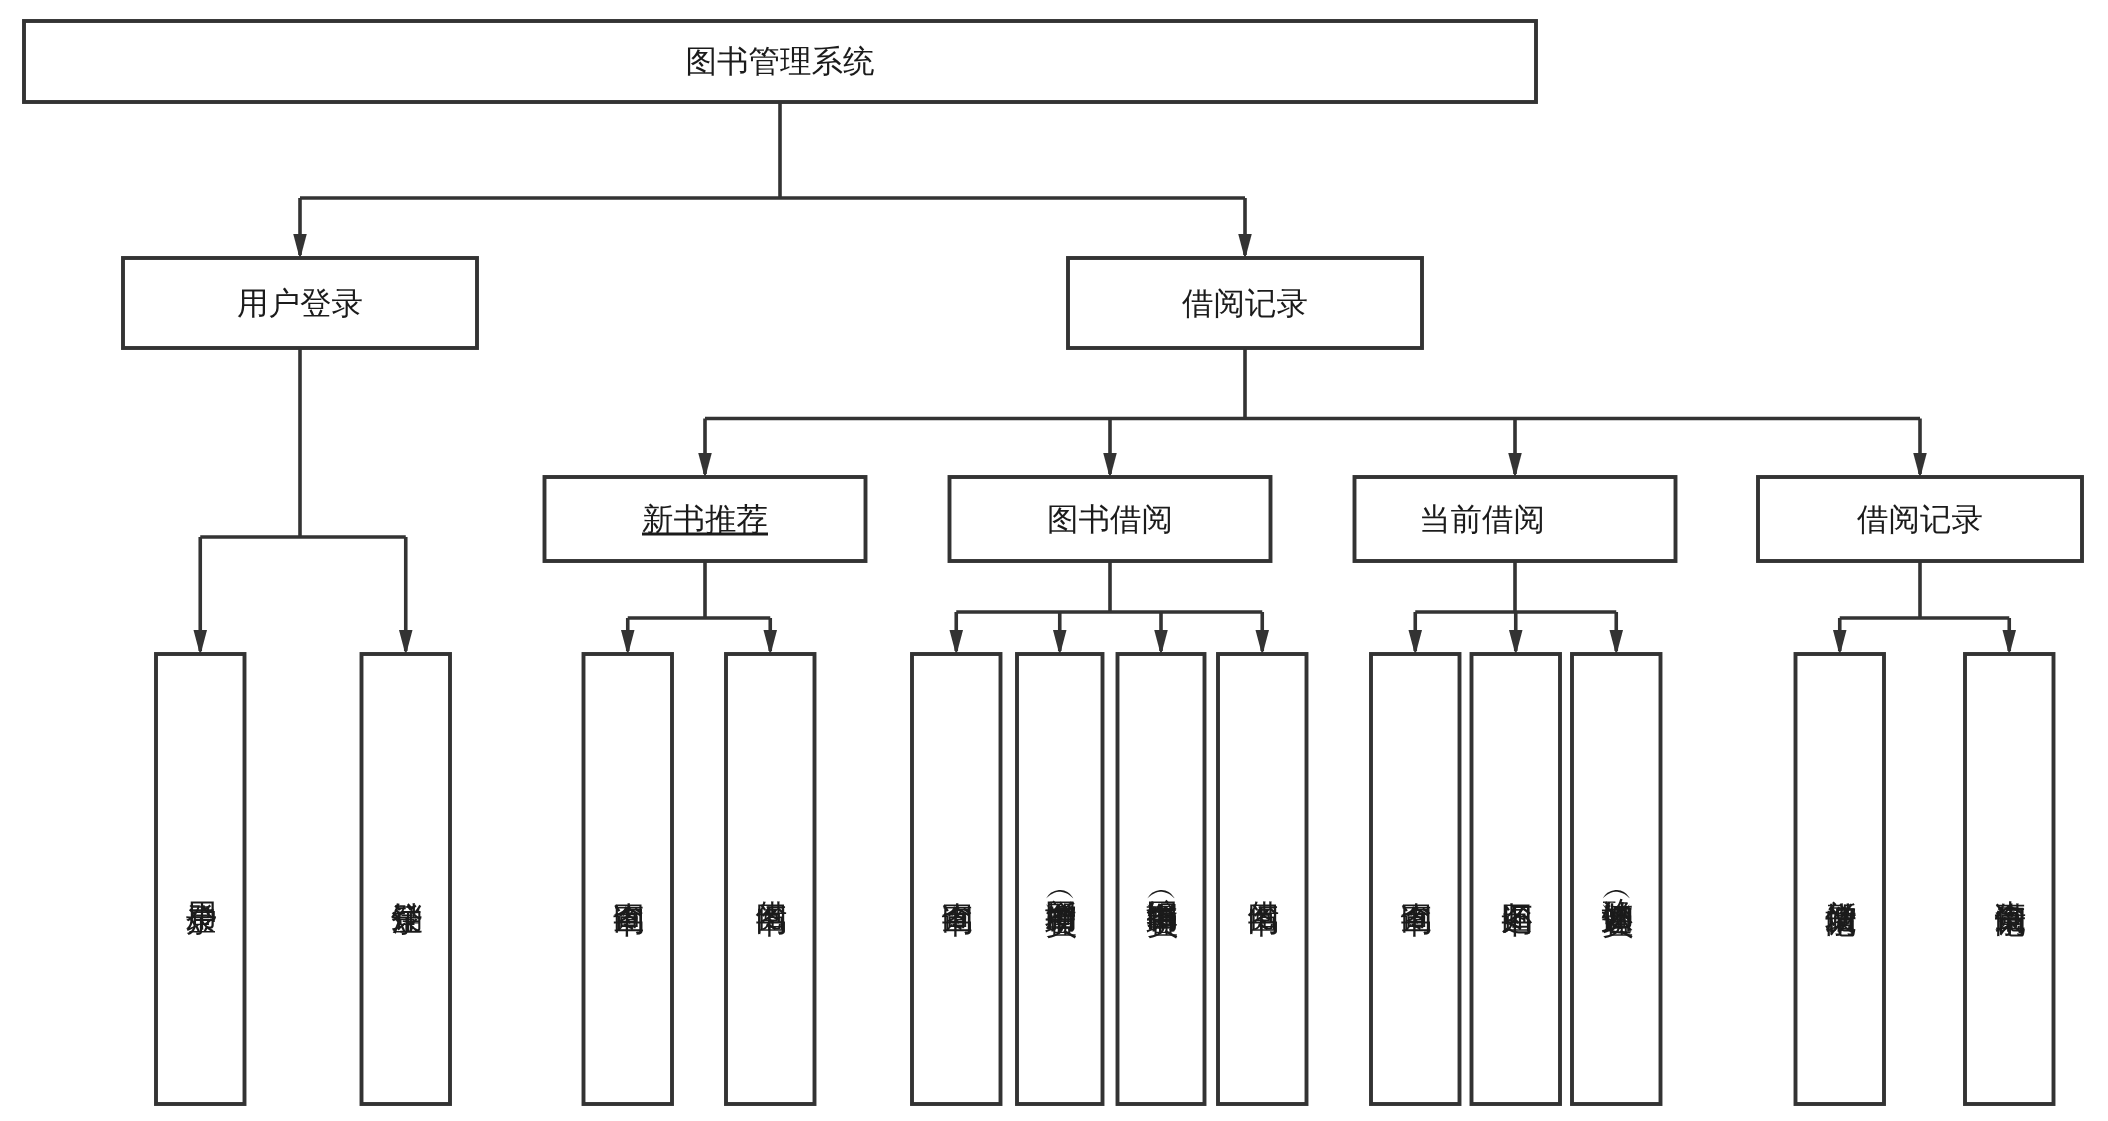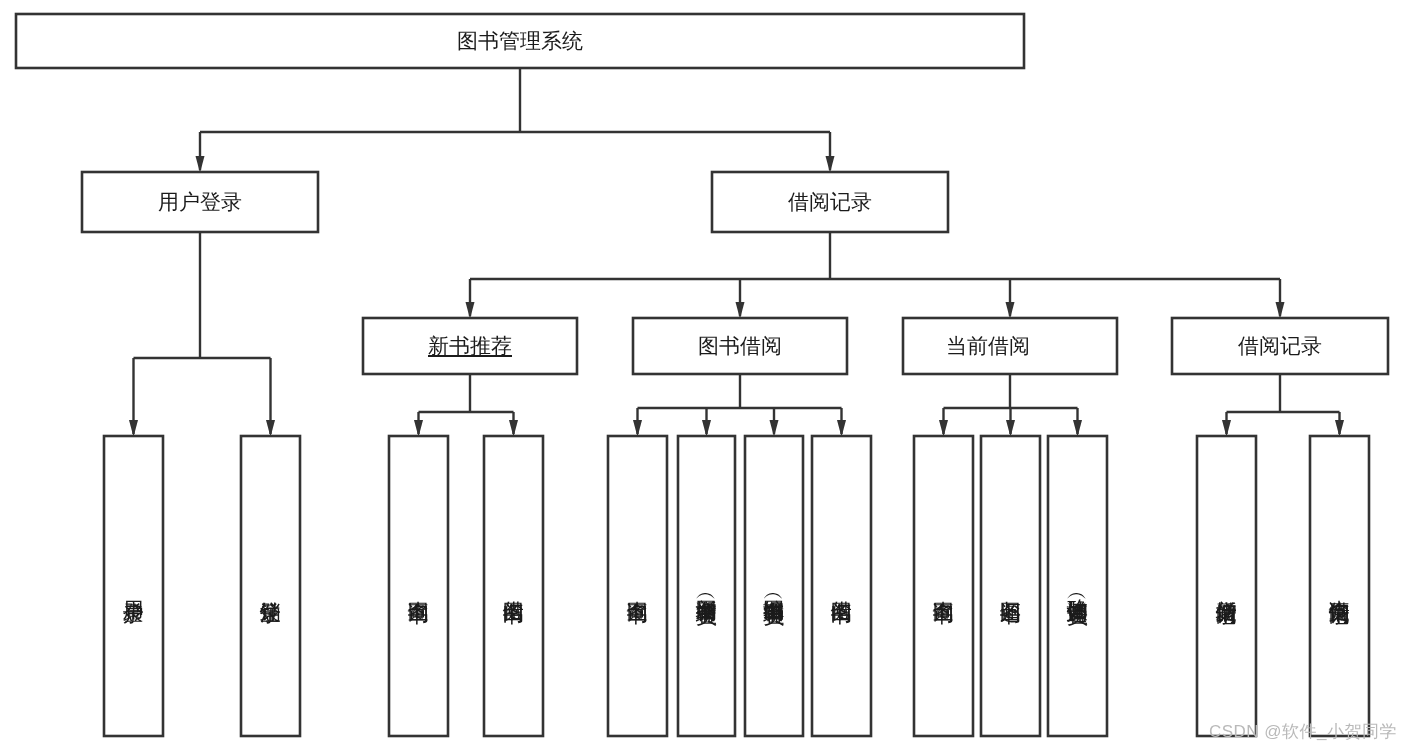--- a/index.html
+++ b/index.html
@@ -118,14 +118,13 @@
       <div class="vlabel-wrap" style="left: 608px; top: 436px; width: 59px; height: 300px;">查询图书</div>
       <div class="vlabel-wrap" style="left: 678px; top: 436px; width: 57px; height: 300px;">新增图书（管理员）</div>
       <div class="vlabel-wrap" style="left: 745px; top: 436px; width: 58px; height: 300px;">编辑图书（管理员）</div>
       <div class="vlabel-wrap" style="left: 812px; top: 436px; width: 59px; height: 300px;">借阅图书</div>
       <div class="vlabel-wrap" style="left: 914px; top: 436px; width: 59px; height: 300px;">查询图书</div>
       <div class="vlabel-wrap" style="left: 981px; top: 436px; width: 59px; height: 300px;">归还图书</div>
       <div class="vlabel-wrap" style="left: 1048px; top: 436px; width: 59px; height: 300px;">确认归还（管理员）</div>
       <div class="vlabel-wrap" style="left: 1197px; top: 436px; width: 59px; height: 300px;">新增借阅记录</div>
       <div class="vlabel-wrap" style="left: 1310px; top: 436px; width: 59px; height: 300px;">查询借阅记录</div>
     </div>
-  <div id="watermark">CSDN @软件_小贺同学</div>
 </div>
 
 </body></html>

